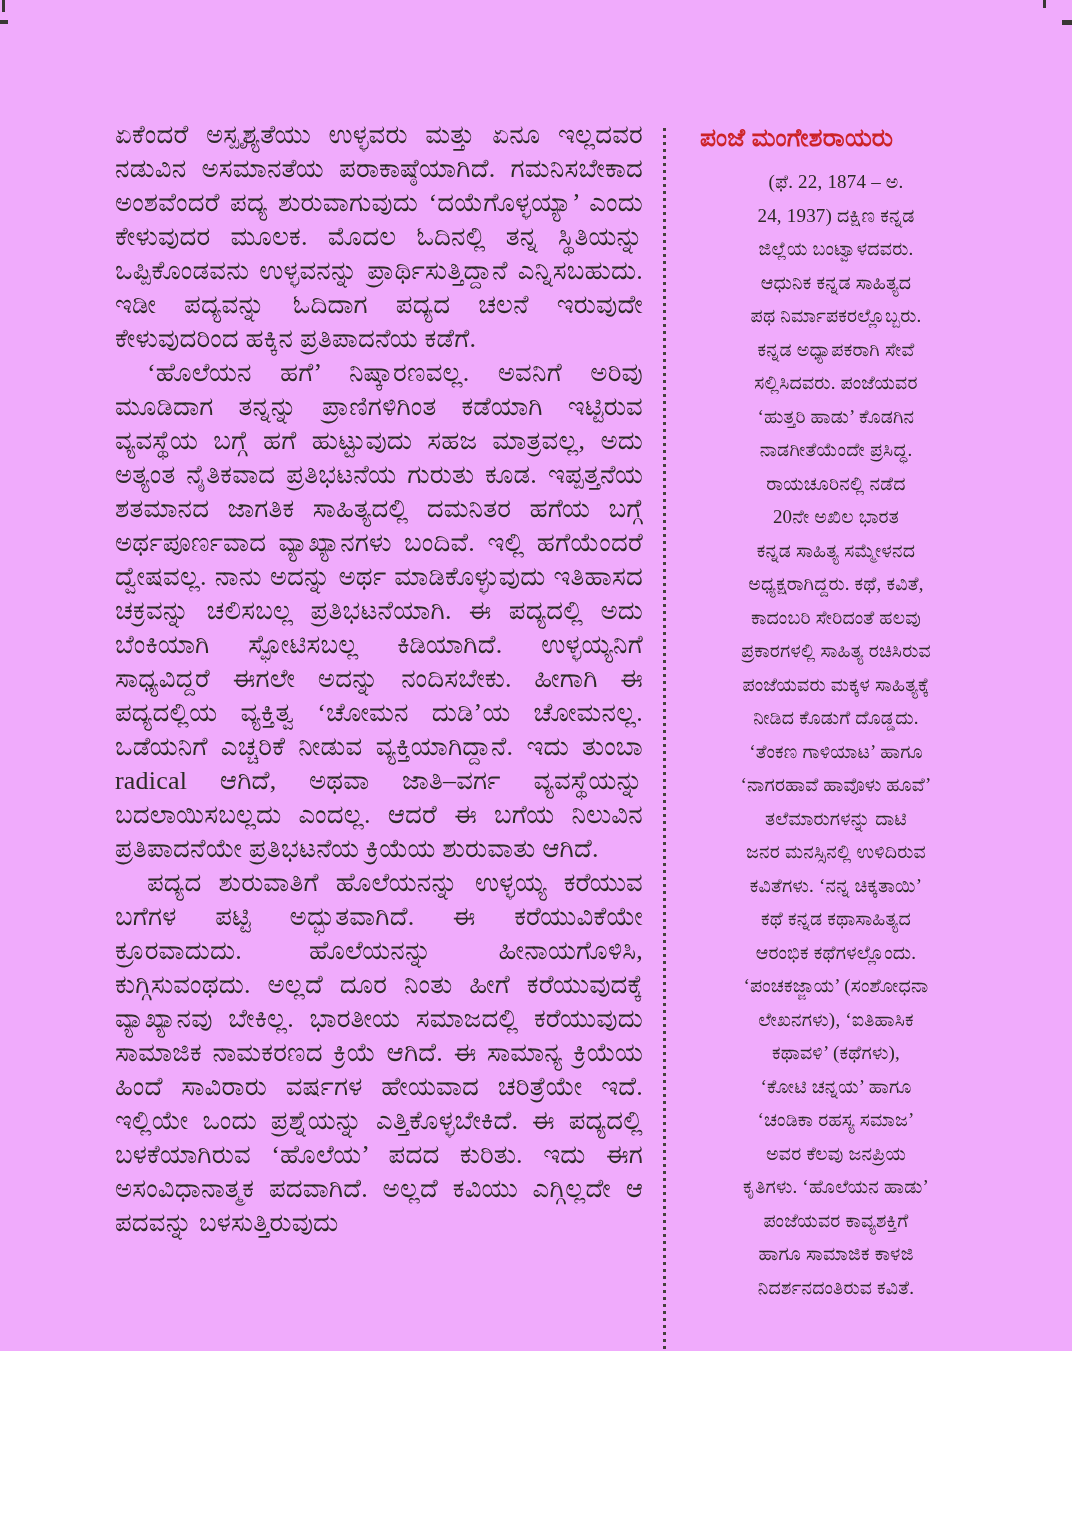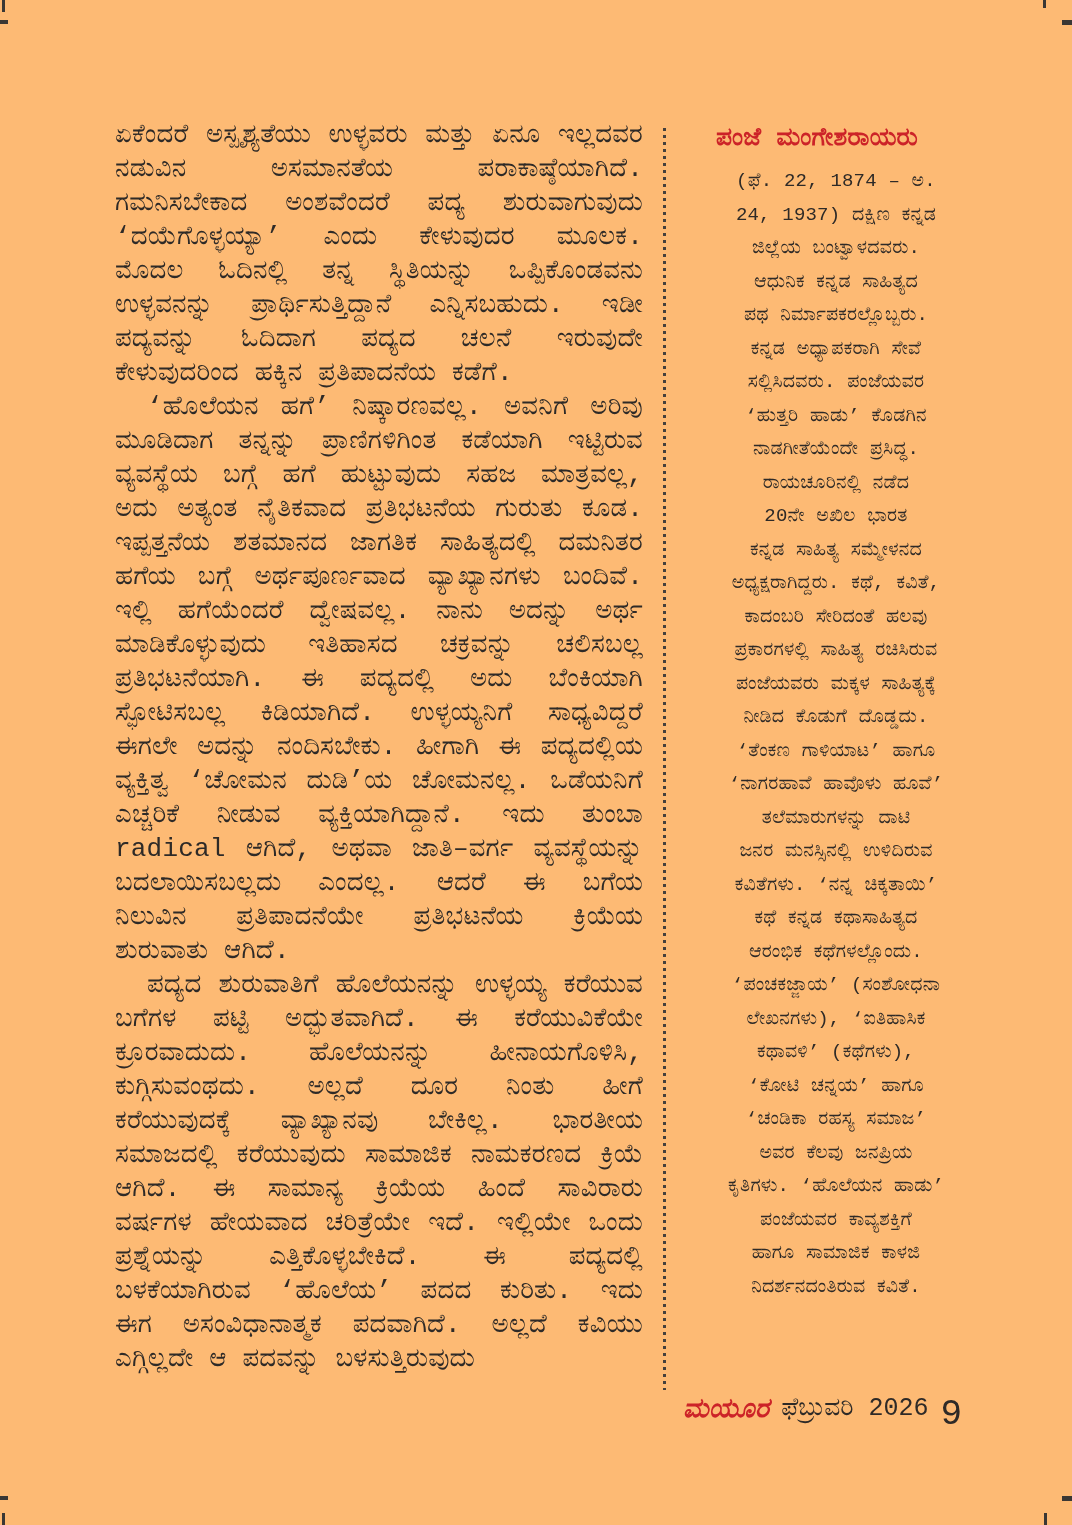--- a/index.html
+++ b/index.html
@@ -3,23 +3,23 @@
 <meta charset="utf-8">
 <style>
   html, body {
     margin: 0;
     padding: 0;
     background: #ffffff;
   }
   .page {
     position: relative;
     width: 1072px;
-    height: 1525px;
-    background: #fdba74;
-    font-family: Liberation Mono, monospace;
+    height: 1351px;
+    background: #f0abfc;
+    font-family: Liberation Serif, serif;
     color: #2e2a27;
     overflow: hidden;
   }
 
   
   .crop { position: absolute; background: #3a3734; }
   .crop.tl-v { left: 2px;    top: 0;       width: 3px;  height: 12px; }
   .crop.tl-h { left: 0;      top: 20px;    width: 8px;  height: 4px; }
   .crop.tr-v { left: 1043px; top: 0;       width: 3px;  height: 8px; }
   .crop.tr-h { left: 1062px; top: 20px;    width: 10px; height: 5px; }
@@ -66,21 +66,21 @@
   .sidebar {
     position: absolute;
     left: 700px;
     top: 124px;
     width: 272px;
   }
   .sidebar-title {
     color: #cc2328;
     font-size: 25px;
     font-weight: 600;
-    margin: 0 0 12px 16px;
+    margin: 0 0 12px 0;
     letter-spacing: 0.2px;
   }
   .sidebar-body {
     font-size: 19px;
     line-height: 33.5px;
     white-space: pre-line;
     letter-spacing: 0.2px;
     text-align: center;
   }
 

